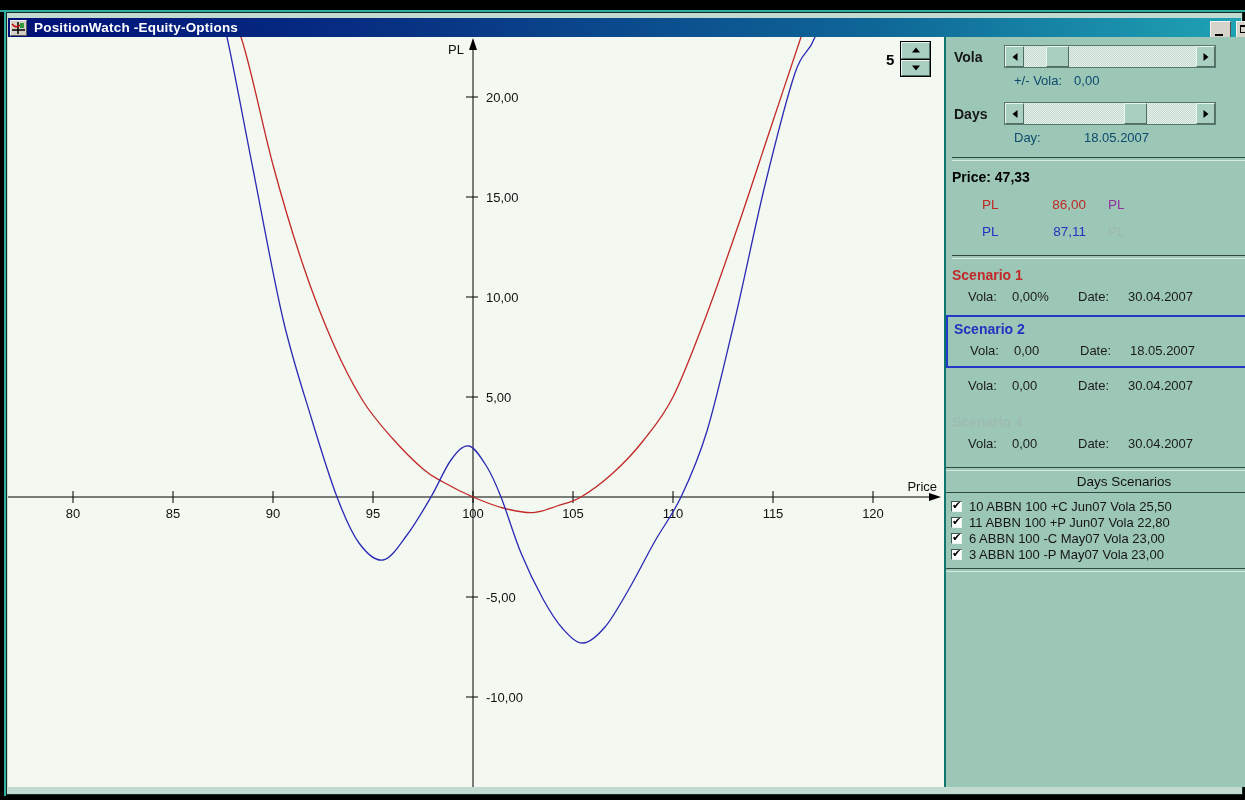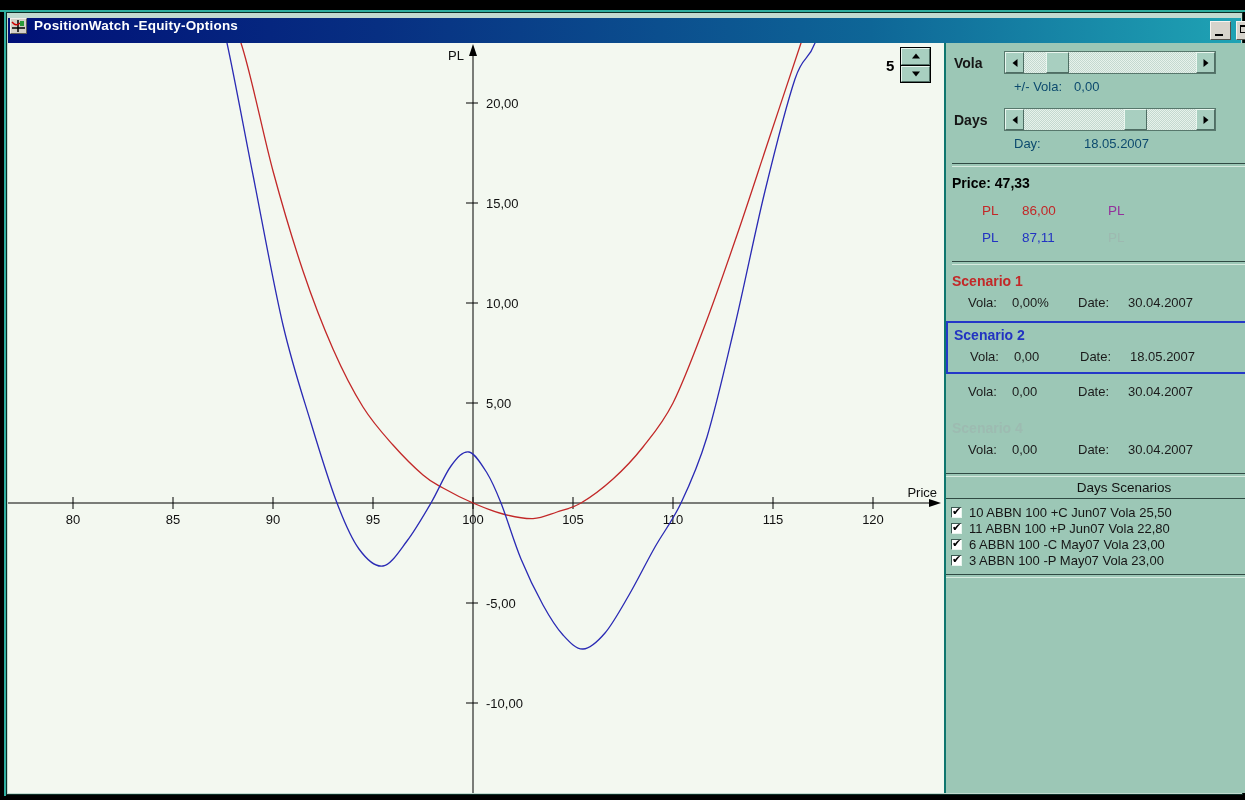--- a/index.html
+++ b/index.html
@@ -10,21 +10,21 @@
   }
   .accent-hline{position:absolute;left:0;top:10px;width:1245px;height:2px;background:#2fae9f;}
   .accent-vline{position:absolute;left:4px;top:10px;width:2px;height:786px;background:#2fae9f;}
 
   .window{
     position:absolute;left:6px;top:12px;width:1237px;height:783px;
     background:#c2dad0;border:1px solid #0d2d26;box-sizing:border-box;
     padding:5px 1px 1px 1px;
   }
   .titlebar{
-    height:25px;position:relative;display:flex;
+    height:19px;position:relative;display:flex;align-items:center;
     background:linear-gradient(90deg,#001078 0%,#072f82 30%,#0e6697 70%,#1fa3b4 100%);
     padding-left:2px;
   }
   .app-icon{
     width:17px;height:16px;background:#d4d0c8;flex:0 0 auto;
     border-top:1px solid #f2f0ec;border-left:1px solid #f2f0ec;
     border-bottom:1px solid #5f5c56;border-right:1px solid #5f5c56;
     box-sizing:border-box;position:relative;
   }
   .title-text{color:#fff;font-weight:bold;font-size:13.5px;margin-left:7px;letter-spacing:.2px;white-space:nowrap;}
@@ -87,21 +87,21 @@
   .readout .ro-label{flex:0 0 auto;}
   .readout.vola .ro-value{margin-left:12px;}
   .readout.day .ro-label{width:70px;}
   .days-row{margin-top:14px;}
   .sec1-divider{margin-top:12px;}
 
   .price-section{padding:8px 0 0 6px;}
   .price-line{font-weight:bold;font-size:14px;color:#000;}
   .pl-row{display:flex;margin:12px 0 0 30px;font-size:13.5px;}
   .pl-row .pl-label{width:40px;}
-  .pl-row .pl-value{width:64px;}
+  .pl-row .pl-value{width:64px;text-align:right;}
   .pl-row .pl-right{margin-left:22px;}
   .sec2-divider{margin-top:16px;}
 
   .scenario-block{padding:8px 16px 0 6px;}
   .scenario-title{font-weight:bold;font-size:14px;}
   .scenario-detail{display:flex;margin:6px 0 0 16px;color:#1b1b1b;}
   .scenario-detail .sc-vola-label{width:44px;}
   .scenario-detail .sc-vola-value{width:66px;}
   .scenario-detail .sc-date-label{width:50px;}
   .scenario-box{margin-top:11px;border:2px solid transparent;padding:2px 0 8px 0;}

